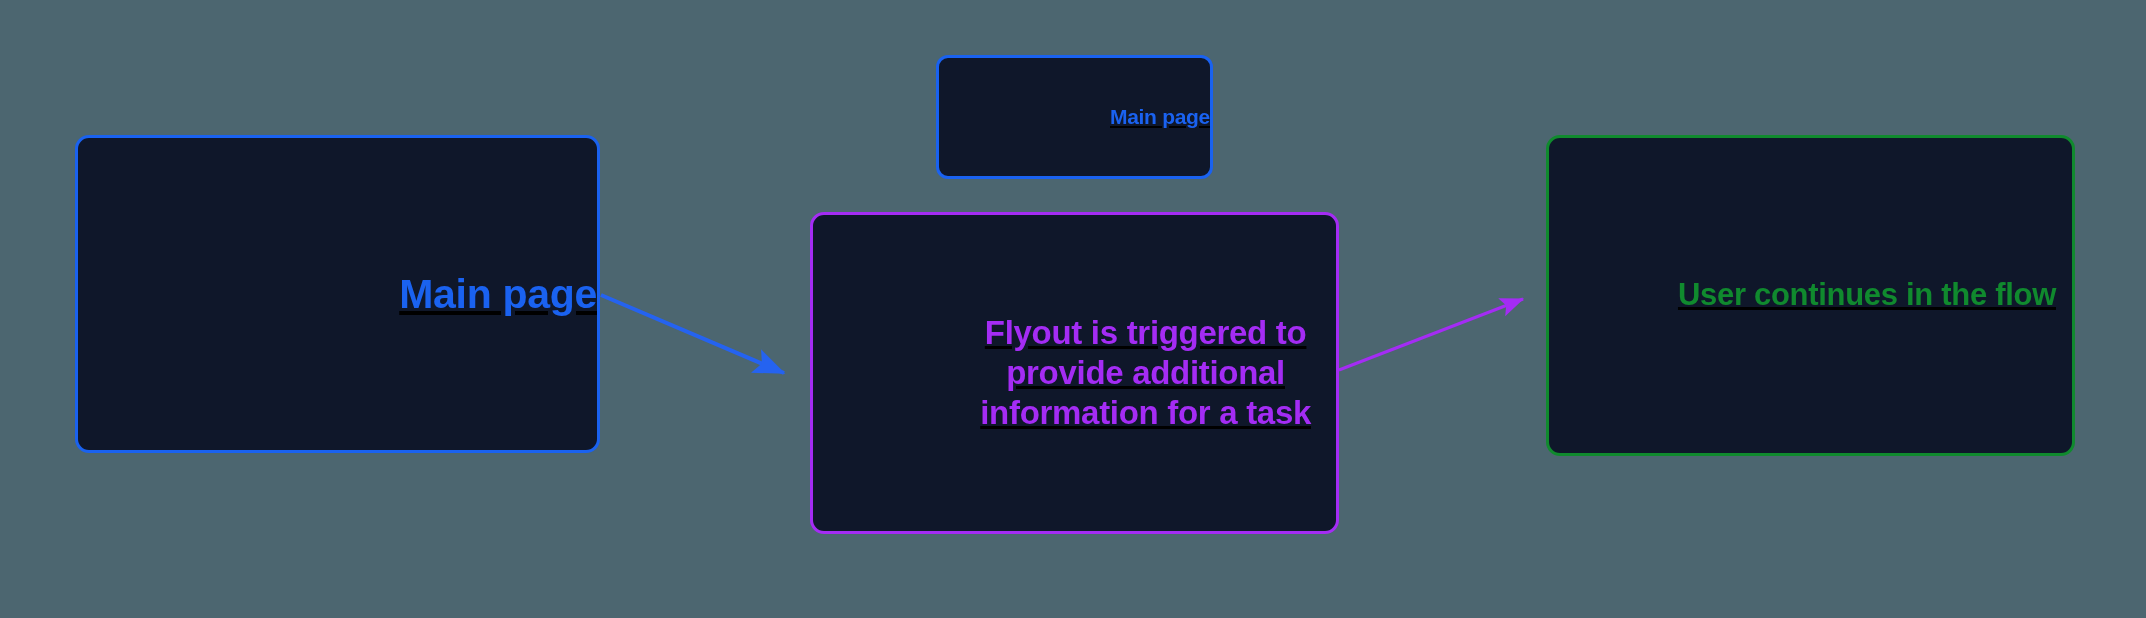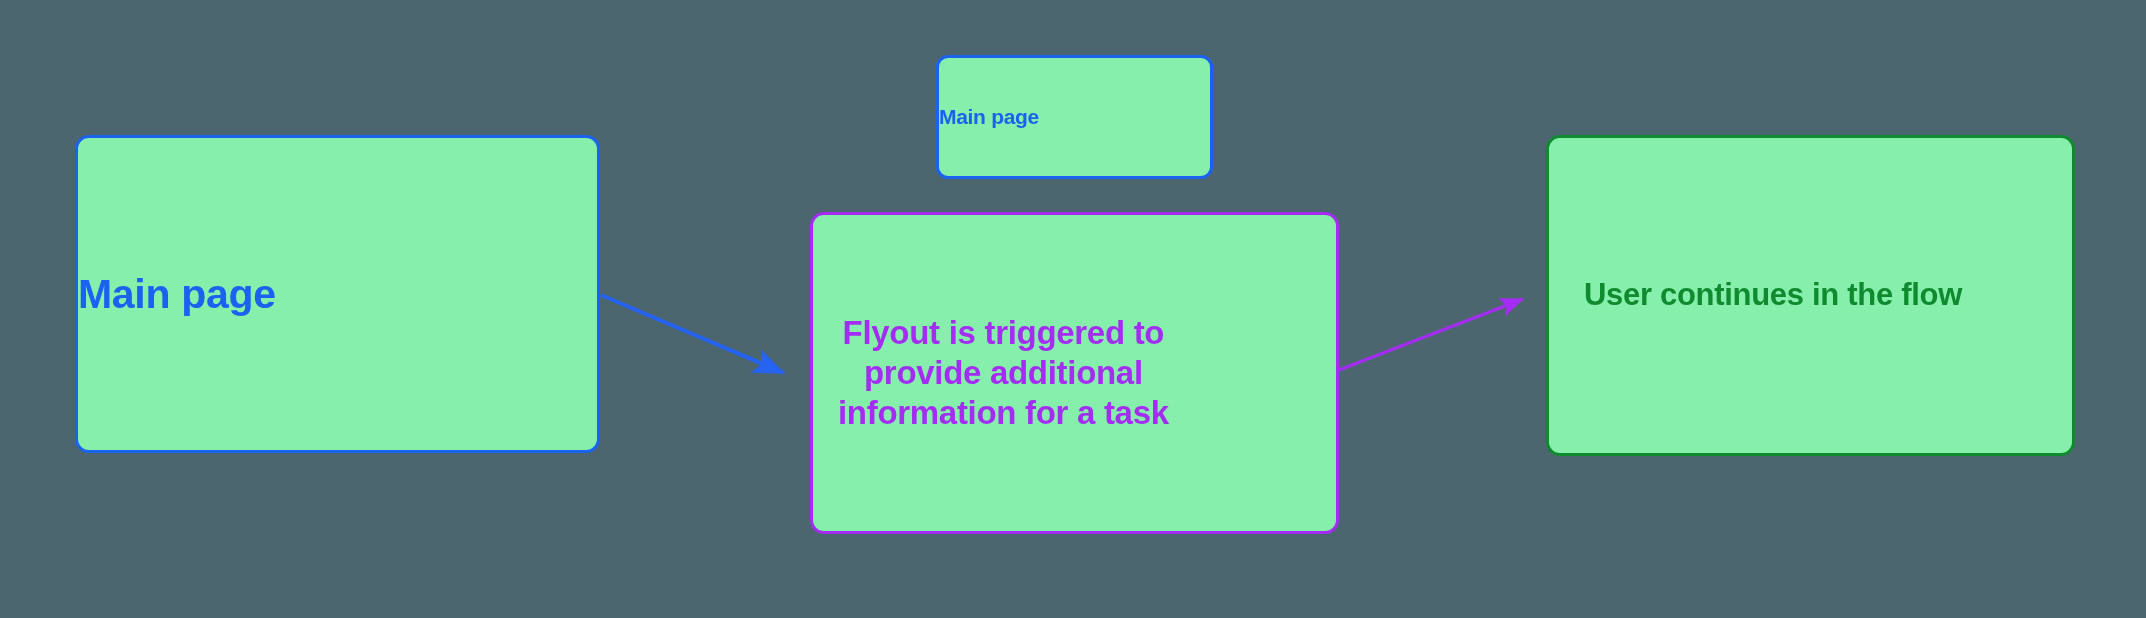--- a/index.html
+++ b/index.html
@@ -14,29 +14,30 @@
   #canvas {
     position: relative;
     width: 2146px;
     height: 618px;
     background: #4c6670;
     overflow: hidden;
   }
   .node {
     position: absolute;
     box-sizing: border-box;
-    background: #86efac;
+    background: #0f172a;
     border-style: solid;
     border-width: 3px;
     border-radius: 14px;
     display: flex;
     align-items: center;
-    justify-content: flex-start;
+    justify-content: flex-end;
     text-align: center;
     z-index: 2;
+    text-decoration: underline;
   }
   .node-label {
     font-weight: bold;
     letter-spacing: -0.3px;
     line-height: 1.18;
     white-space: pre-line;
   }
 
   
   #node-main-page-large {
@@ -80,21 +81,21 @@
     line-height: 1.22;
   }
 
   
   #node-outcome {
     left: 1546px;
     top: 135px;
     width: 529px;
     height: 321px;
     border-color: #108a2e;
-    padding: 0 35px;
+    padding: 0 16px;
   }
   #node-outcome .node-label {
     color: #108a2e;
     font-size: 31px;
   }
 
   
   #connectors {
     position: absolute;
     left: 0;

